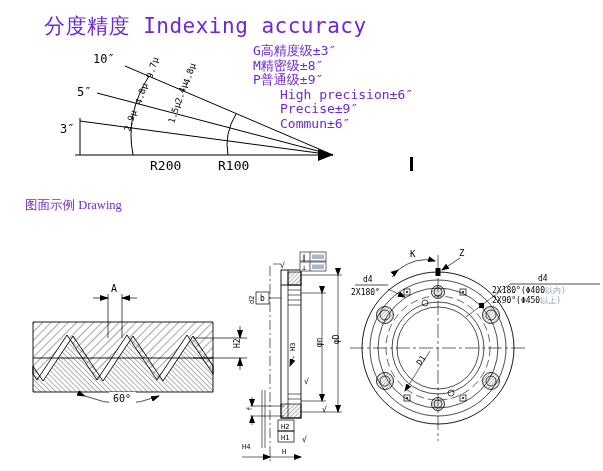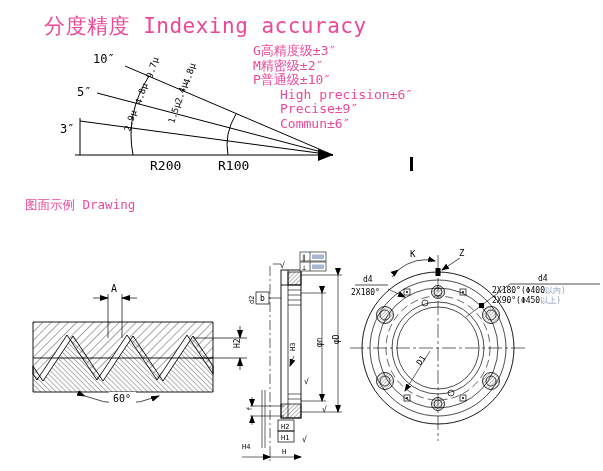--- a/index.html
+++ b/index.html
@@ -1,23 +1,23 @@
 <!DOCTYPE html>
 <html><head>
 <meta charset="utf-8">
 <style>
   html,body{margin:0;padding:0;background:#ffffff;}
   #page{position:relative;width:603px;height:471px;background:#ffffff;overflow:hidden;
-        font-family:"DejaVu Sans Mono","Liberation Mono",monospace;color:#ec4899;}
+        font-family:"DejaVu Sans Mono","Liberation Mono",monospace;color:#6d28d9;}
   .abs{position:absolute;}
   #title{left:44px;top:12px;font-size:21px;letter-spacing:0.5px;white-space:nowrap;}
   #grades{left:253px;top:44px;font-size:13px;line-height:14.6px;white-space:nowrap;}
   #grades .en{padding-left:27px;}
   #stray{left:410px;top:157px;width:3px;height:14px;background:#000;}
-  #sectionlabel{left:25px;top:197px;font-size:12.5px;white-space:nowrap;}
+  #sectionlabel{left:25px;top:197px;font-size:12.5px;white-space:nowrap;font-family:Liberation Serif, serif;}
   svg{position:absolute;overflow:visible;}
   svg text{font-family:"DejaVu Sans Mono","Liberation Mono",monospace;fill:#000;}
 </style>
 </head>
 <body>
 
 <div id="page">
 
   <div class="abs" id="title">分度精度 Indexing accuracy</div>
 
@@ -42,22 +42,22 @@
       <text x="86" y="57" transform="rotate(-72 86 57)">4.8µ</text>
       <text x="97" y="31" transform="rotate(-72 97 31)">9.7µ</text>
       <text x="119" y="76" transform="rotate(-72 119 76)">1.5µ</text>
       <text x="126" y="56" transform="rotate(-72 126 56)">2.4µ</text>
       <text x="134" y="37" transform="rotate(-72 134 37)">4.8µ</text>
     </g>
   </svg>
 
   <div class="abs" id="grades">
     <div>G高精度级±3″</div>
-    <div>M精密级±2″</div>
-    <div>P普通级±10″</div>
+    <div>M精密级±8″</div>
+    <div>P普通级±9″</div>
     <div class="en">High precision±6″</div>
     <div class="en">Precise±9″</div>
     <div class="en">Commun±6″</div>
   </div>
 
   <div class="abs" id="stray"></div>
 
   <div class="abs" id="sectionlabel">图面示例  Drawing</div>
 
   <svg class="abs" style="left:25px;top:280px;" width="230" height="140" viewBox="0 0 230 140">

